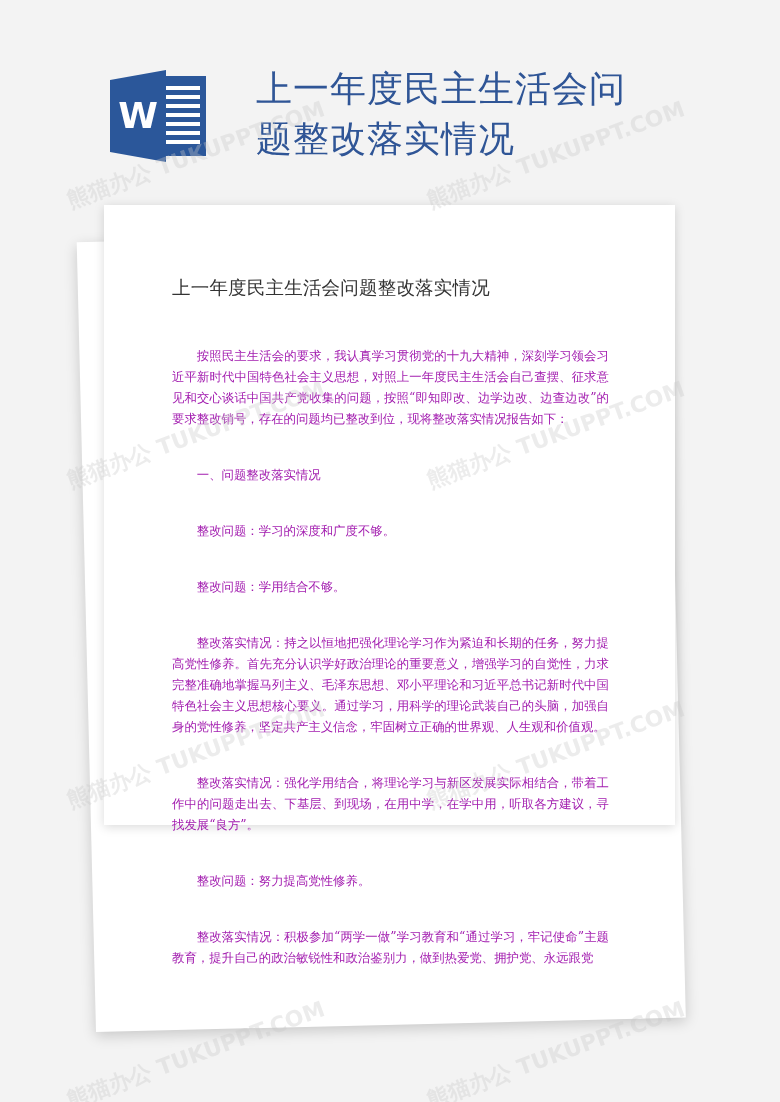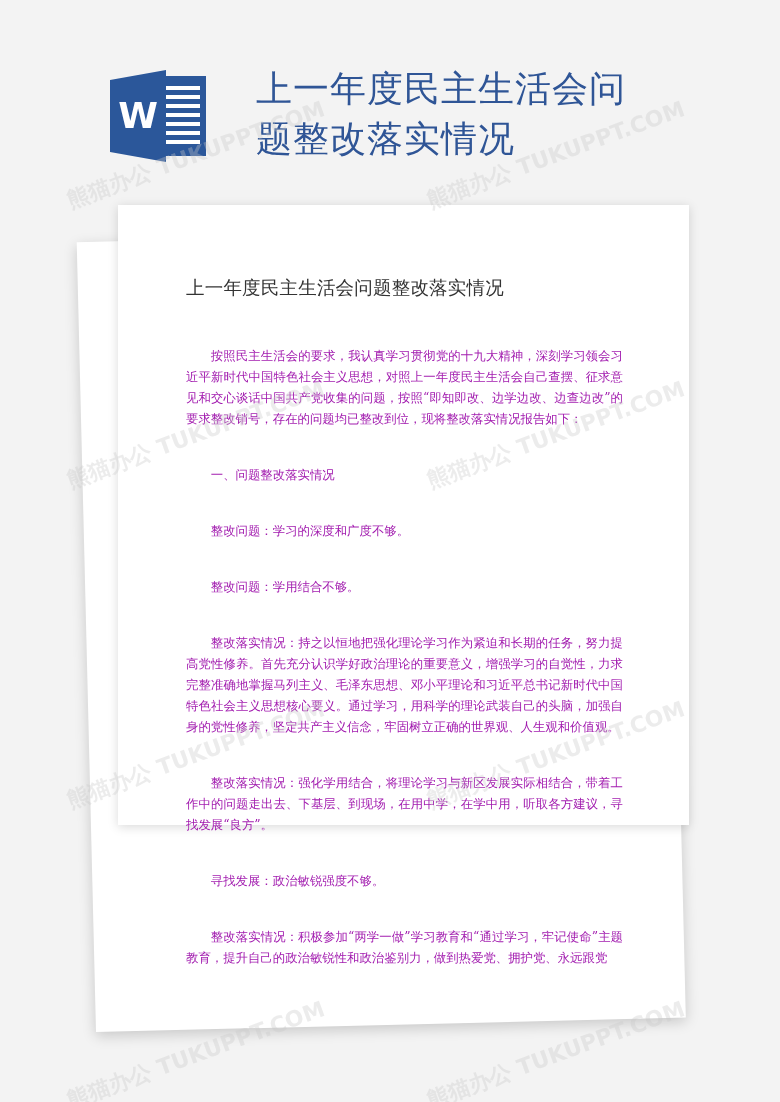--- a/index.html
+++ b/index.html
@@ -14,21 +14,21 @@
     position: absolute; left: 256px; top: 64px; width: 420px;
     color: #2f5596; font-family: "DejaVu Sans", sans-serif;
     font-size: 36px; line-height: 50px; letter-spacing: 1px; font-weight: normal;
   }
   .page-back {
     position: absolute; left: 96px; top: 242px; width: 590px; height: 790px;
     background: #fff; transform: rotate(-1.4deg); transform-origin: left bottom;
     box-shadow: 0 4px 14px rgba(0,0,0,0.18);
   }
   .page {
-    position: absolute; left: 118px; top: 205px; width: 571px; height: 620px;
+    position: absolute; left: 104px; top: 205px; width: 571px; height: 620px;
     background: #fff; box-shadow: 0 2px 10px rgba(0,0,0,0.15); text-decoration: underline;
   }
   .doc-title {
     position: absolute; left: 68px; top: 70px; font-size: 18.5px; color: #333;
     letter-spacing: 0.2px; white-space: nowrap;
   }
   .body-text {
     position: absolute; left: 68px; top: 140px; width: 437px;
     font-size: 12.4px; color: #a21caf; line-height: 21px;
   }
@@ -71,21 +71,21 @@
 
 <div class="page">
   <div class="doc-title">上一年度民主生活会问题整改落实情况</div>
   <div class="body-text">
     <p class="indent">按照民主生活会的要求，我认真学习贯彻党的十九大精神，深刻学习领会习近平新时代中国特色社会主义思想，对照上一年度民主生活会自己查摆、征求意见和交心谈话中国共产党收集的问题，按照“即知即改、边学边改、边查边改”的要求整改销号，存在的问题均已整改到位，现将整改落实情况报告如下：</p>
     <p class="indent gap-lg">一、问题整改落实情况</p>
     <p class="indent gap-lg">整改问题：学习的深度和广度不够。</p>
     <p class="indent gap-lg">整改问题：学用结合不够。</p>
     <p class="indent gap-lg">整改落实情况：持之以恒地把强化理论学习作为紧迫和长期的任务，努力提高党性修养。首先充分认识学好政治理论的重要意义，增强学习的自觉性，力求完整准确地掌握马列主义、毛泽东思想、邓小平理论和习近平总书记新时代中国特色社会主义思想核心要义。通过学习，用科学的理论武装自己的头脑，加强自身的党性修养，坚定共产主义信念，牢固树立正确的世界观、人生观和价值观。</p>
     <p class="indent gap-lg">整改落实情况：强化学用结合，将理论学习与新区发展实际相结合，带着工作中的问题走出去、下基层、到现场，在用中学，在学中用，听取各方建议，寻找发展“良方”。</p>
-    <p class="indent gap-lg">寻找发展：政治敏锐强度不够。</p>
+    <p class="indent gap-lg">整改问题：努力提高党性修养。</p>
     <p class="indent gap-lg">整改落实情况：积极参加“两学一做”学习教育和“通过学习，牢记使命”主题教育，提升自己的政治敏锐性和政治鉴别力，做到热爱党、拥护党、永远跟党</p>
   </div>
 </div>
 
 <div class="wm" style="left:60px;top:140px">熊猫办公 TUKUPPT.COM</div>
 <div class="wm" style="left:420px;top:140px">熊猫办公 TUKUPPT.COM</div>
 <div class="wm" style="left:60px;top:420px">熊猫办公 TUKUPPT.COM</div>
 <div class="wm" style="left:420px;top:420px">熊猫办公 TUKUPPT.COM</div>
 <div class="wm" style="left:60px;top:740px">熊猫办公 TUKUPPT.COM</div>
 <div class="wm" style="left:420px;top:740px">熊猫办公 TUKUPPT.COM</div>

